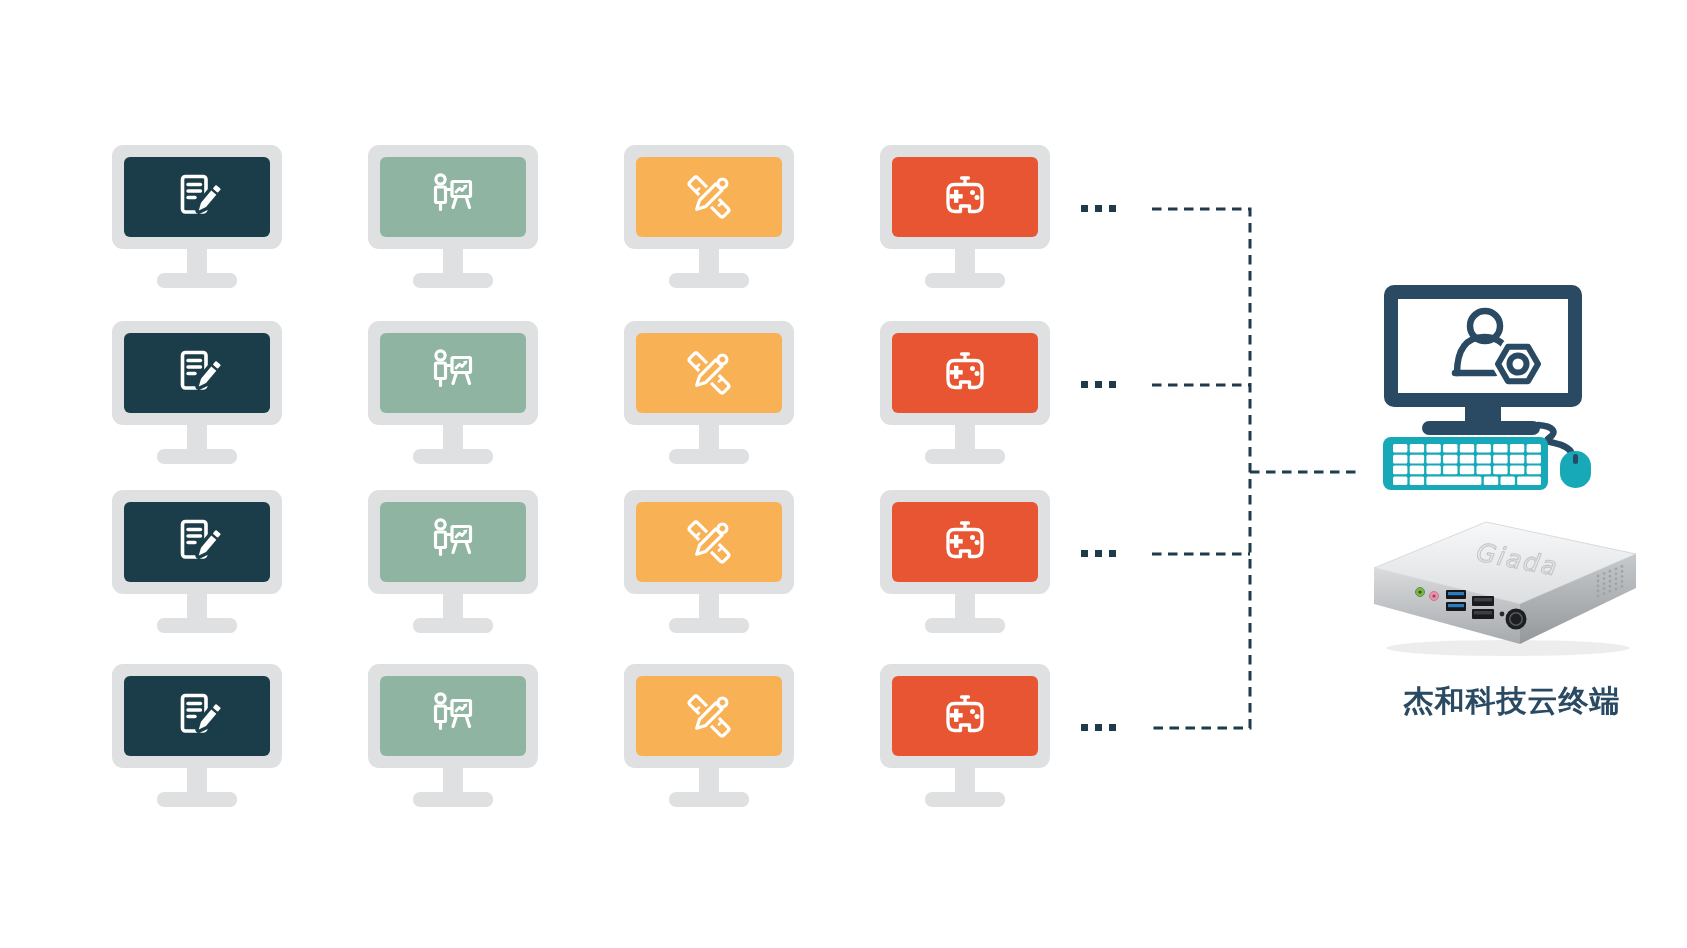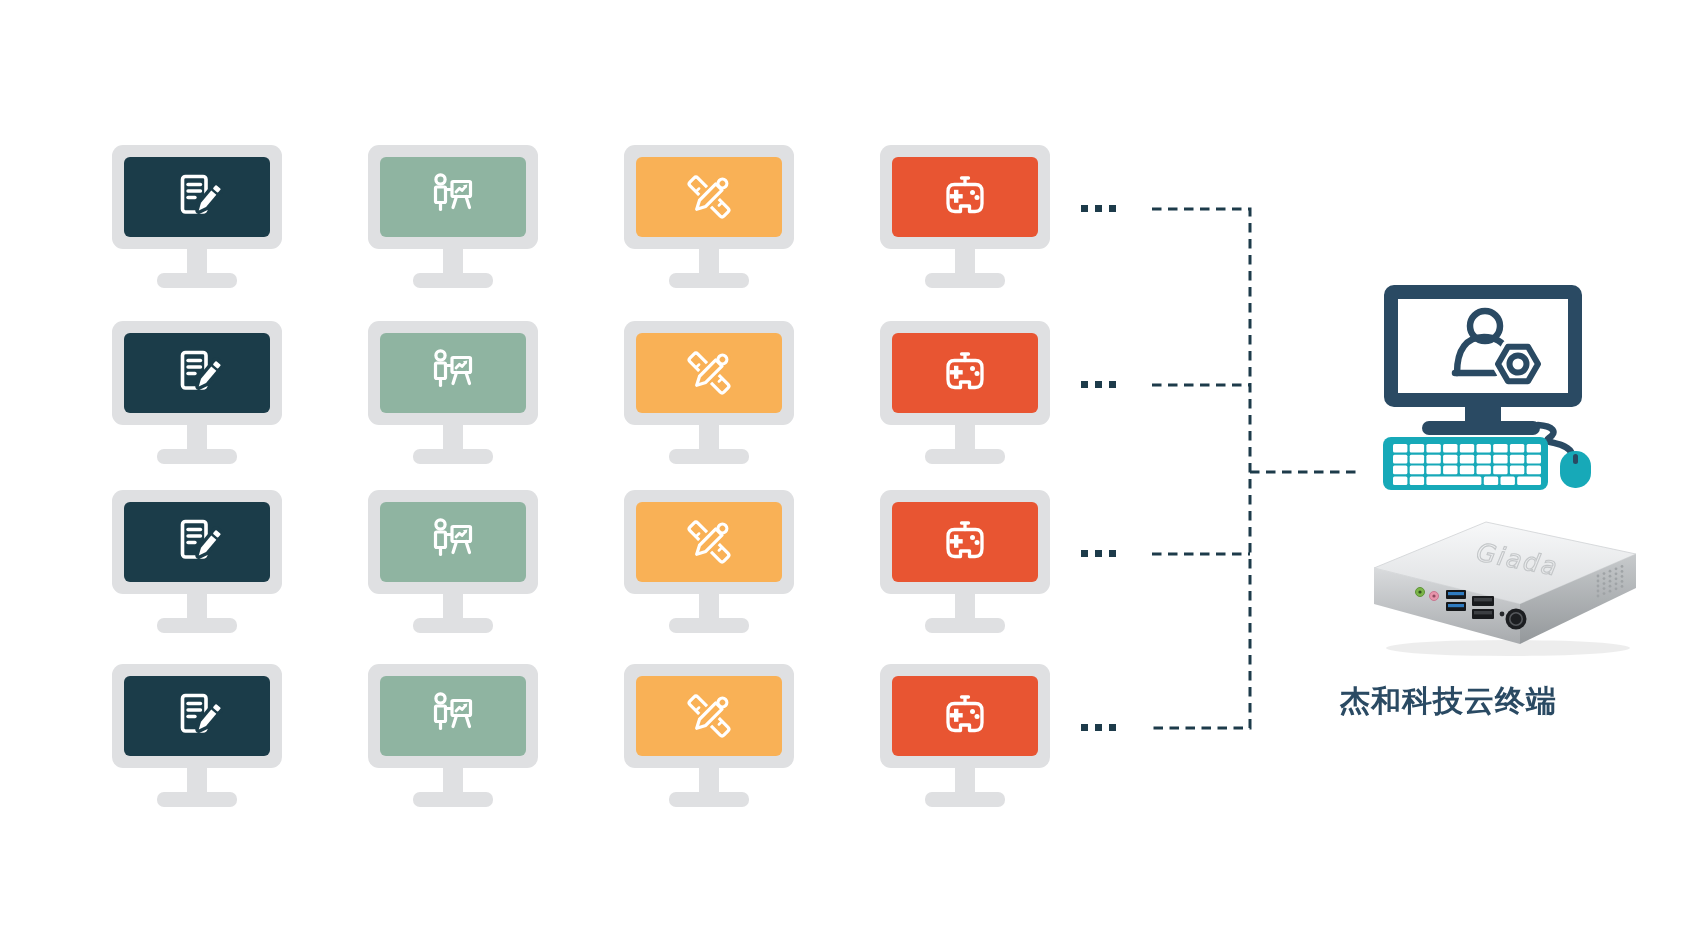--- a/index.html
+++ b/index.html
@@ -26,21 +26,21 @@
              border-radius:10px;background:#fff;box-sizing:border-box;
              display:flex;align-items:center;justify-content:center}
   .t-neck{position:absolute;left:81px;top:120px;width:36px;height:18px;background:var(--navy)}
   .t-base{position:absolute;left:38px;top:136px;width:118px;height:14px;background:var(--navy);border-radius:7px}
   .t-cable{position:absolute;left:130px;top:128px}
   .t-keyboard{position:absolute;left:-1px;top:152px;width:165px;height:53px;background:var(--teal);border-radius:8px}
   .t-mouse{position:absolute;left:176px;top:166px;width:31px;height:37px;background:var(--teal);border-radius:15px}
   .t-mouse-notch{position:absolute;left:13px;top:3px;width:5px;height:10px;background:var(--navy);border-radius:2.5px}
   
   .minipc{position:absolute;left:1368px;top:512px}
-  .caption{position:absolute;left:1340px;top:681px;width:344px;text-align:left;
+  .caption{position:absolute;left:1340px;top:681px;width:344px;text-align:center;
            font-size:30px;font-weight:bold;color:var(--caption);letter-spacing:1px}
 </style>
 </head>
 <body>
 
 <svg class="overlay" width="1687" height="948">
   <path d="M1152 209 H1250 V728 H1152 M1152 385 H1250 M1152 554 H1250 M1250 472 H1357" fill="none" stroke="var(--connector)" stroke-width="3" stroke-dasharray="9.5 6.5"></path>
 </svg>
 
 <div id="canvas" style="position:absolute;left:0;top:0;width:100%;height:100%">

